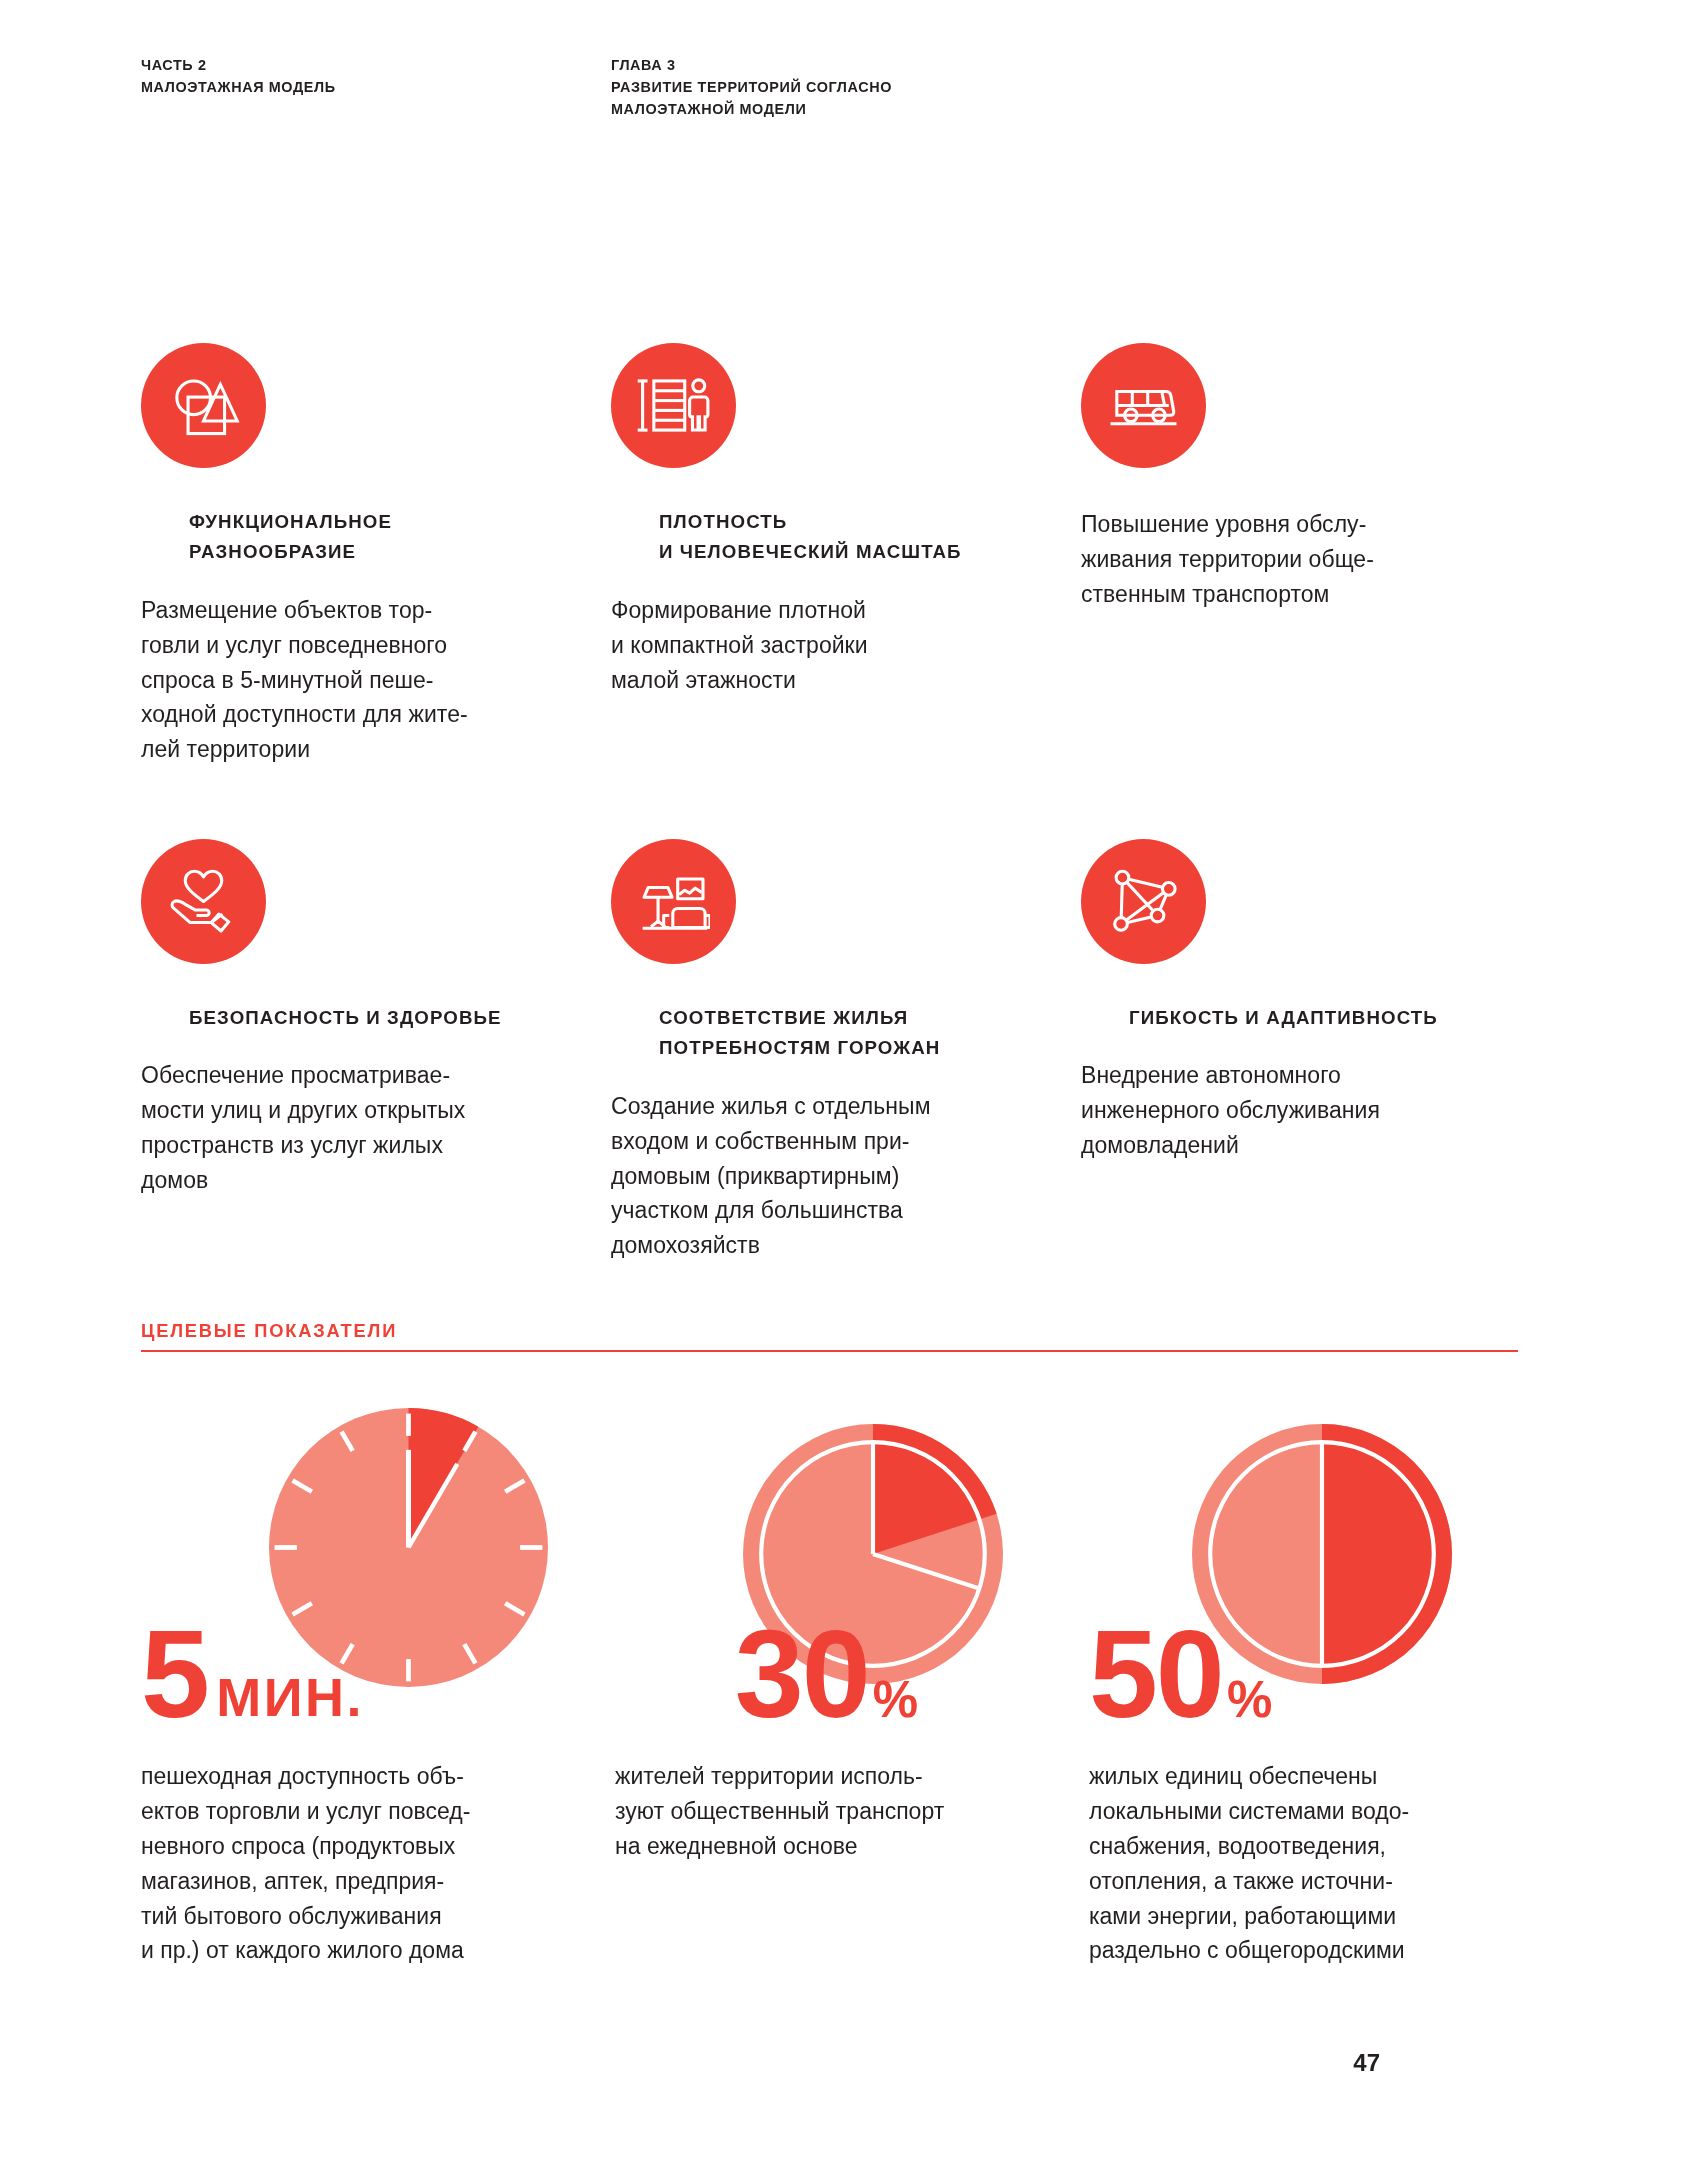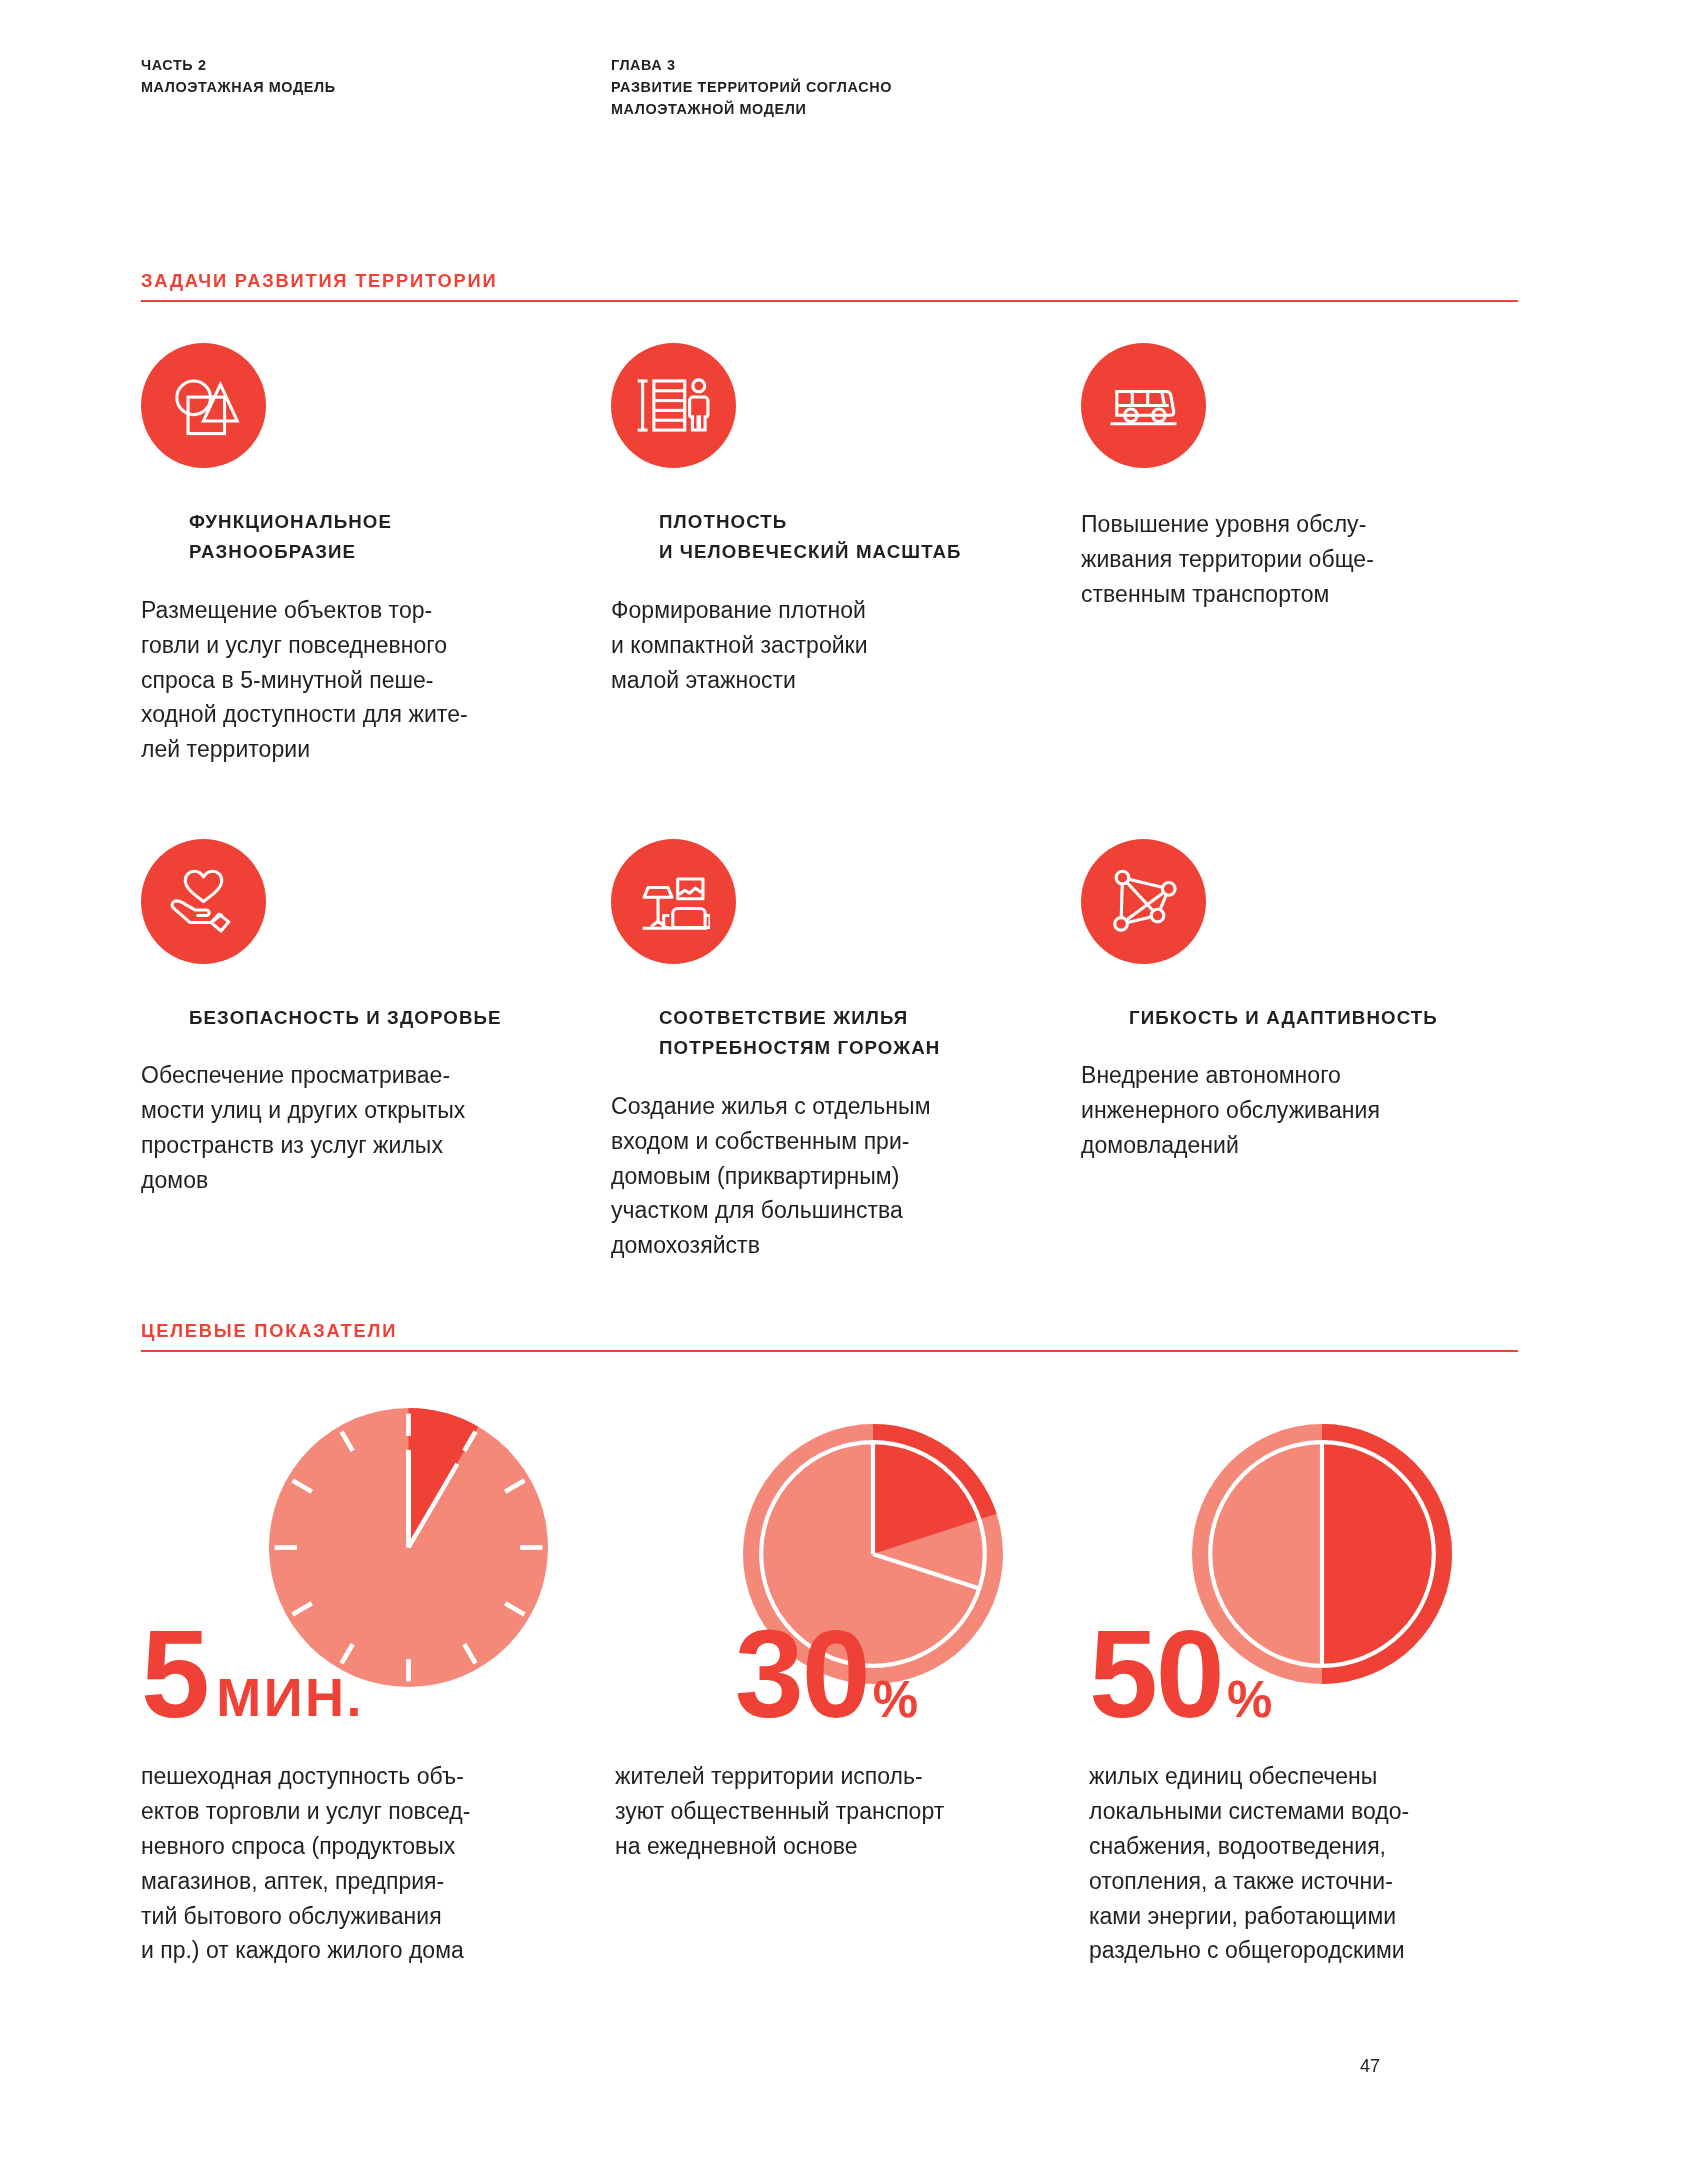--- a/index.html
+++ b/index.html
@@ -152,40 +152,36 @@
     color: #231f20;
     white-space: pre-line;
     margin-top: 36px;
   }
 
   
   .folio {
     position: absolute;
     right: 138px;
     bottom: 84px;
-    font-size: 18px;
-    font-weight: 400;
+    font-size: 24px;
+    font-weight: 700;
     color: #231f20;
   }
 </style>
 </head>
 <body>
 
 <div class="page">
 
   <div class="runhead runhead-left">ЧАСТЬ 2
 МАЛОЭТАЖНАЯ МОДЕЛЬ</div>
   <div class="runhead runhead-right">ГЛАВА 3
 РАЗВИТИЕ ТЕРРИТОРИЙ СОГЛАСНО
 МАЛОЭТАЖНОЙ МОДЕЛИ</div>
 
-  <div class="section" style="top:272px;">
-    <div class="section-title">ЗАДАЧИ РАЗВИТИЯ ТЕРРИТОРИИ</div>
-    <div class="section-rule"></div>
-  </div>
 
   <div class="grid" style="top:343px;">
 
     <div class="cell">
       <div class="icon-badge">
         <svg width="73" height="73" viewBox="0 0 104 104" fill="none" stroke="#ffffff" stroke-width="4.4">
           <circle cx="38" cy="41" r="24"></circle>
           <rect x="30" y="40" width="52" height="52"></rect>
           <path d="M76 22 L100 74 L52 74 Z"></path>
         </svg>

